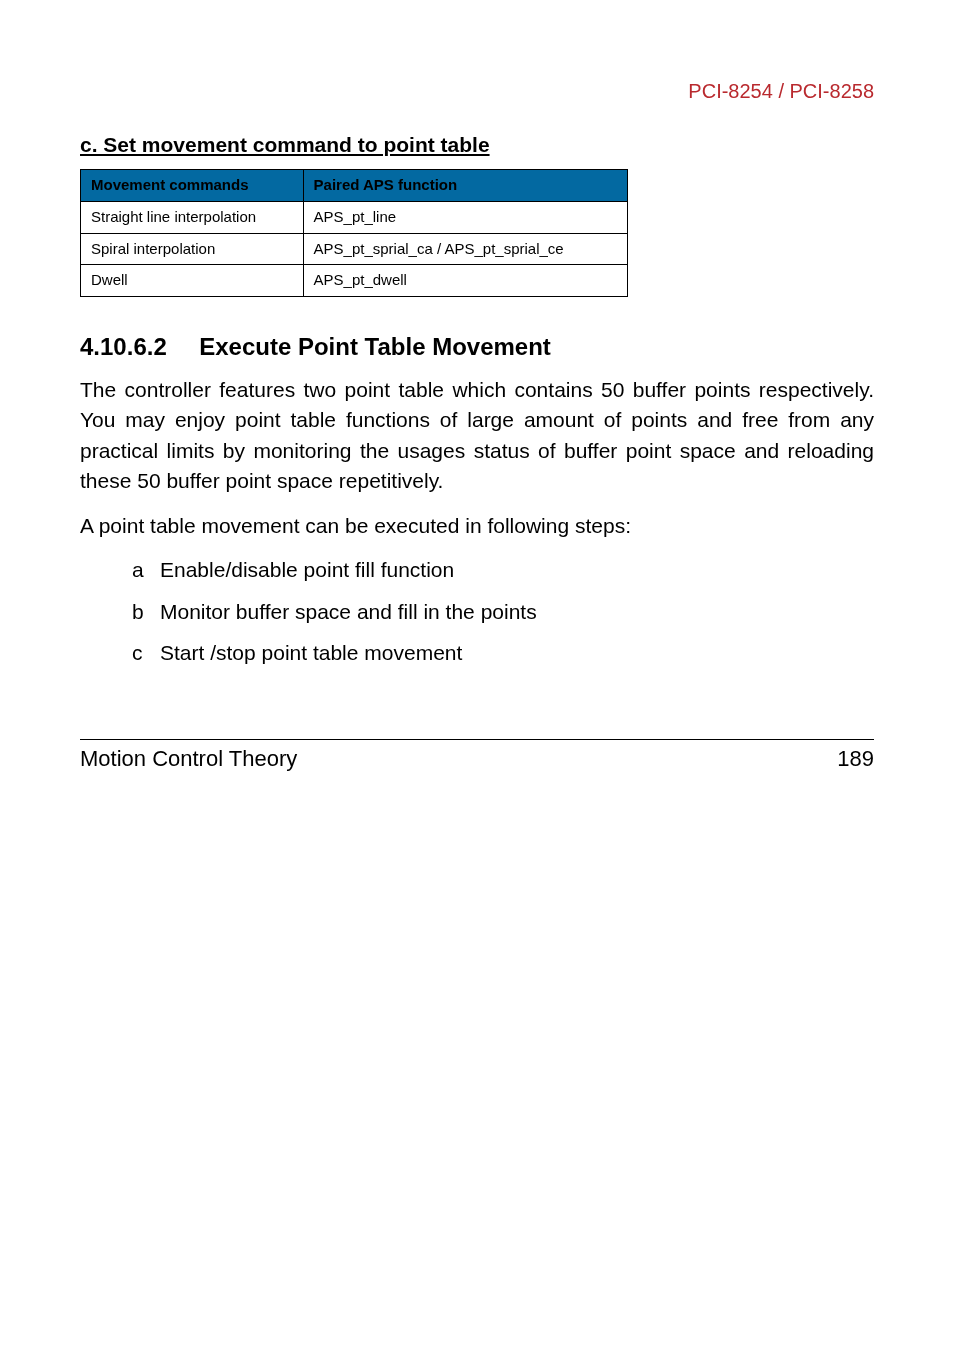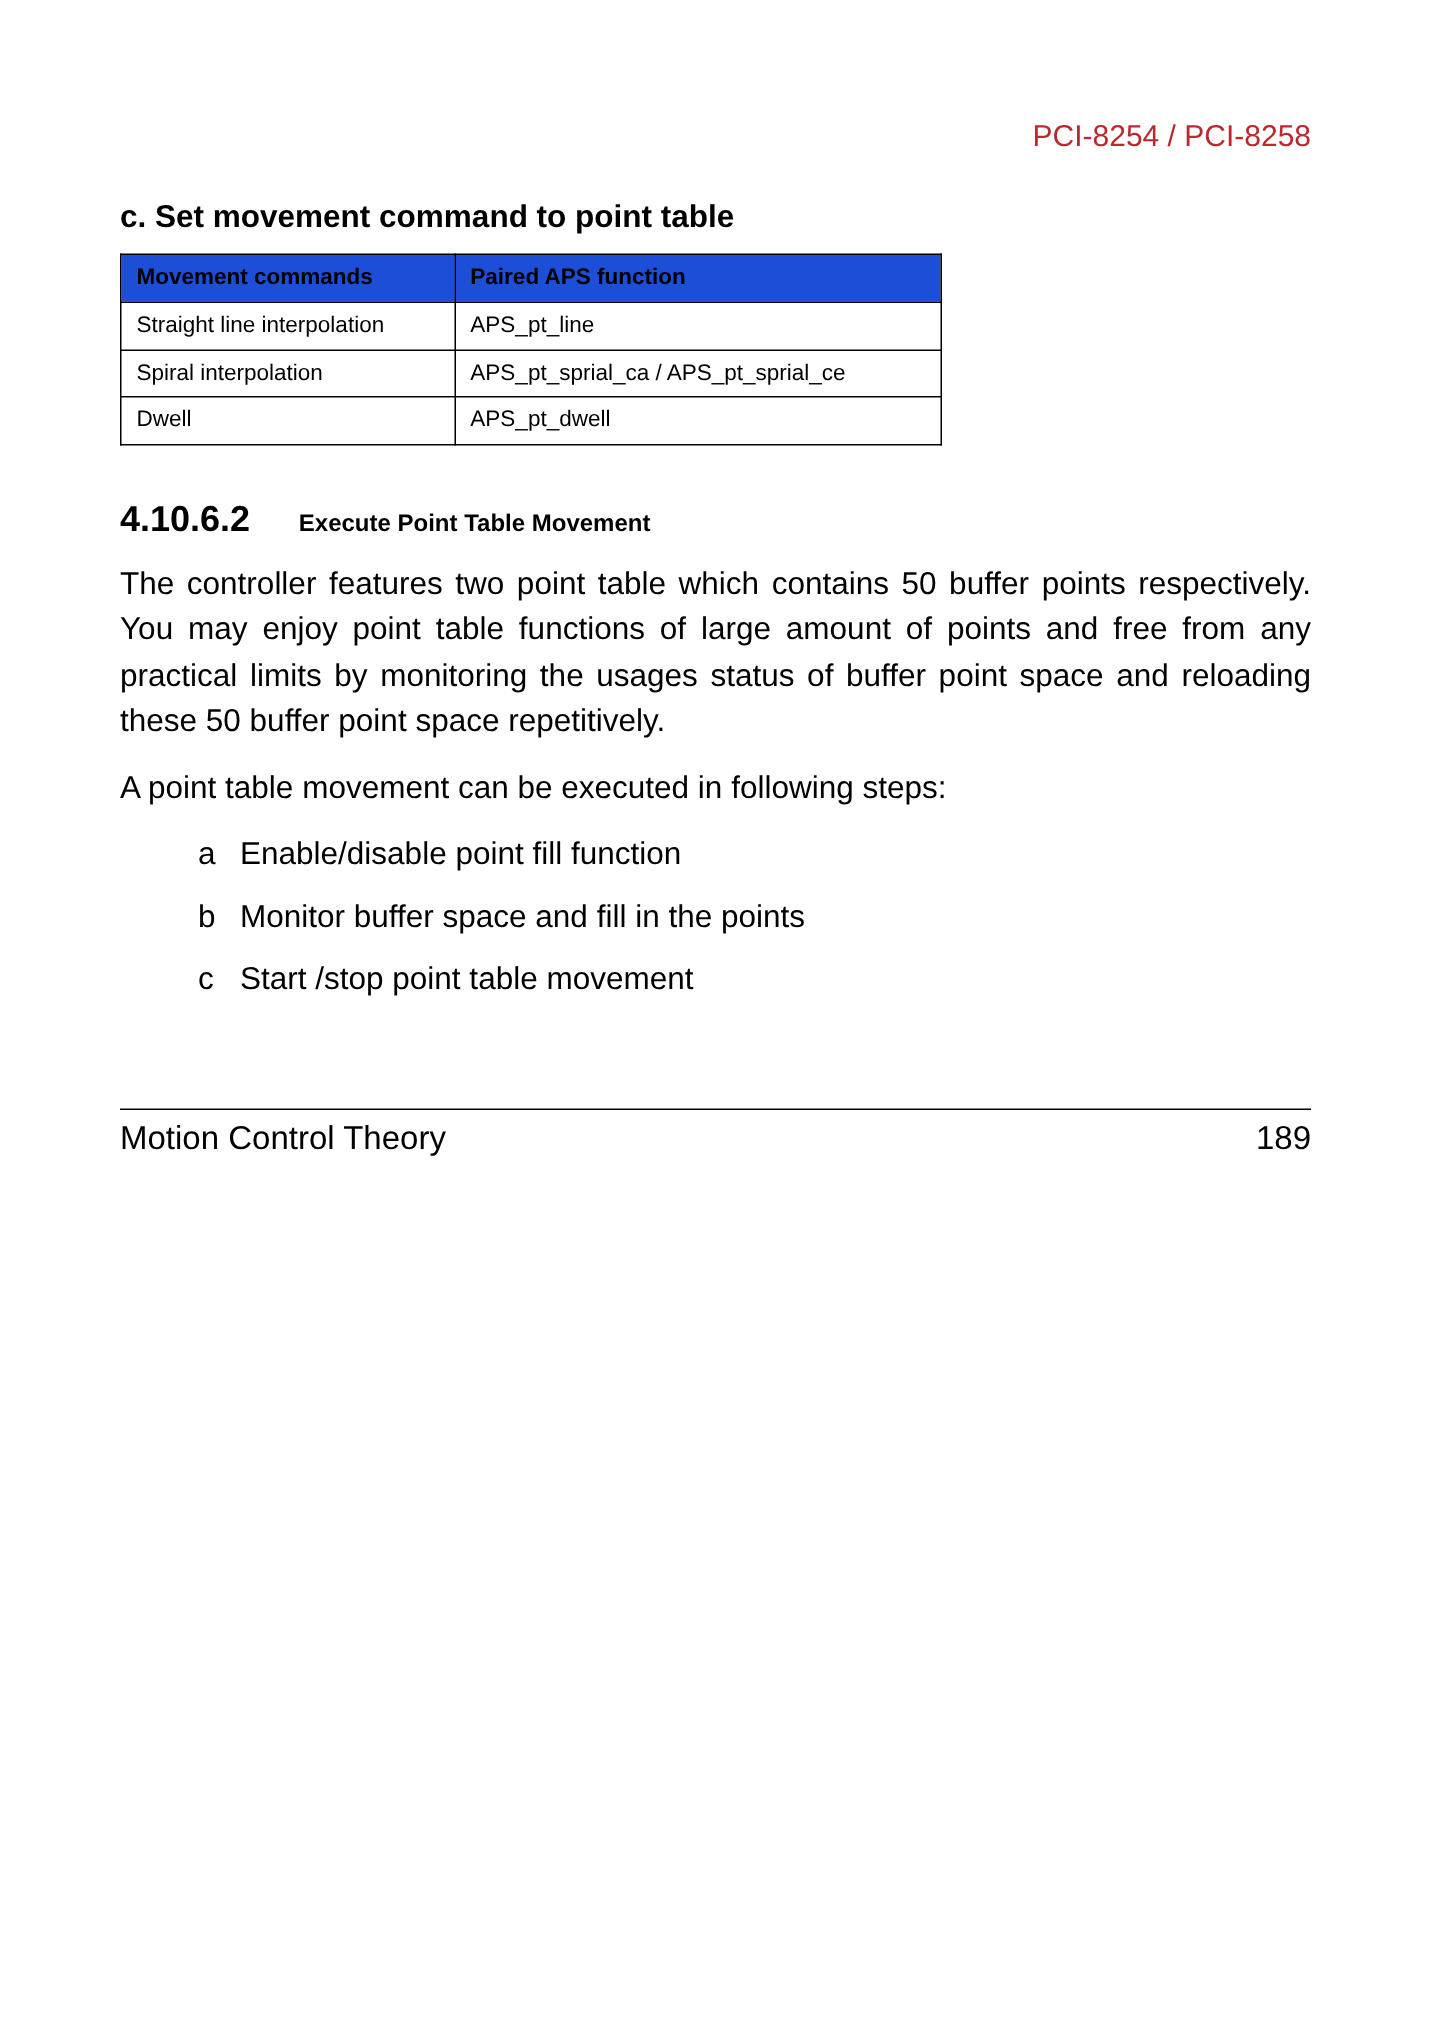--- a/index.html
+++ b/index.html
@@ -19,20 +19,21 @@
     text-align: right;
     color: #b9292e;
     font-size: 20px;
     margin-bottom: 30px;
     font-family: "Segoe UI", Arial, sans-serif;
   }
   .section-title {
     font-weight: bold;
     font-size: 21px;
     margin: 8px 0 12px 0;
+    text-decoration: underline;
   }
   .para {
     font-size: 21px;
     line-height: 1.45;
     text-align: justify;
     margin: 0 0 14px 0;
   }
   table.movements {
     border-collapse: collapse;
     margin: 6px 0 14px 0;
@@ -41,32 +42,32 @@
   }
   table.movements th,
   table.movements td {
     border: 1px solid #000;
     padding: 6px 10px;
     text-align: left;
     vertical-align: middle;
     line-height: 1.25;
   }
   table.movements th {
-    background: #1d4ed8;
+    background: #0369a1;
     font-weight: bold;
   }
   .subsection-num {
     font-weight: bold;
     font-size: 24px;
     display: inline-block;
     margin-right: 28px;
   }
   .subsection-title {
     font-weight: bold;
-    font-size: 16px;
+    font-size: 24px;
   }
   .subsection-row {
     margin-top: 36px;
     margin-bottom: 14px;
   }
   ol.steps {
     list-style: none;
     padding-left: 52px;
     margin: 10px 0 0 0;
   }

